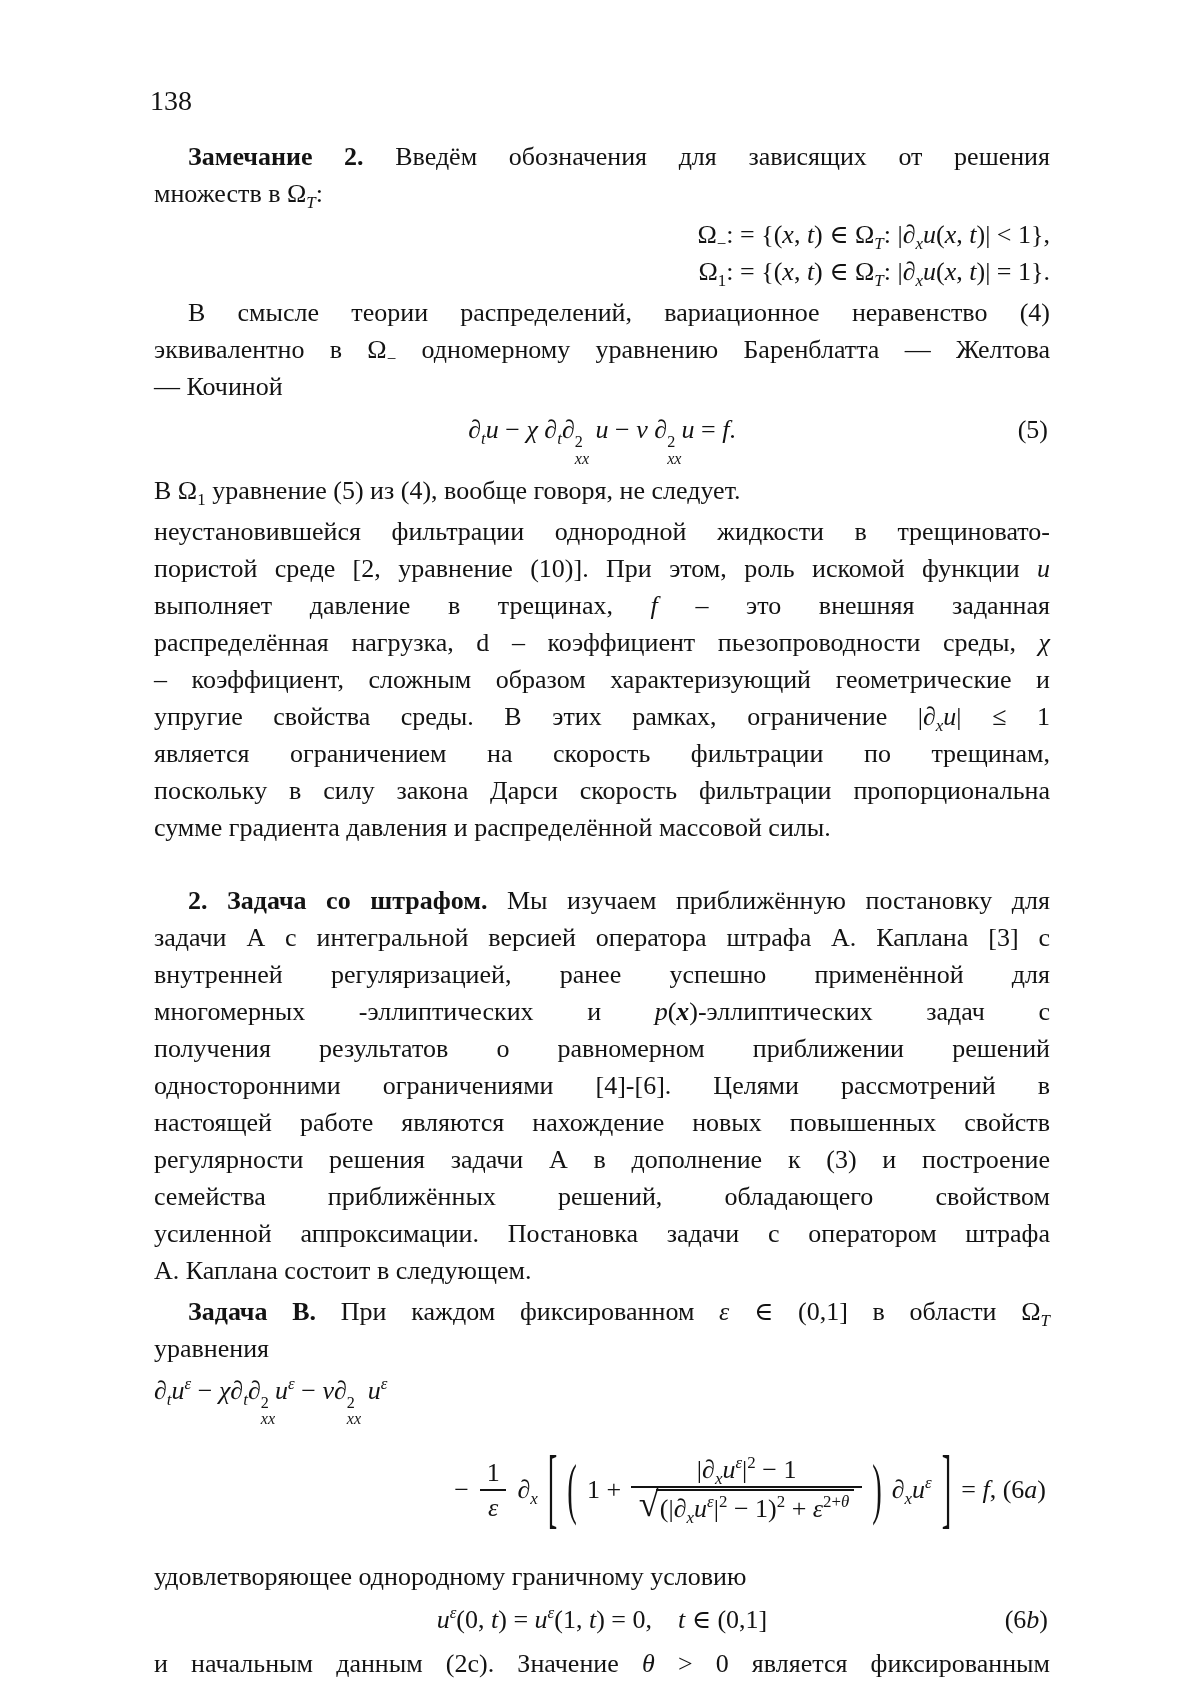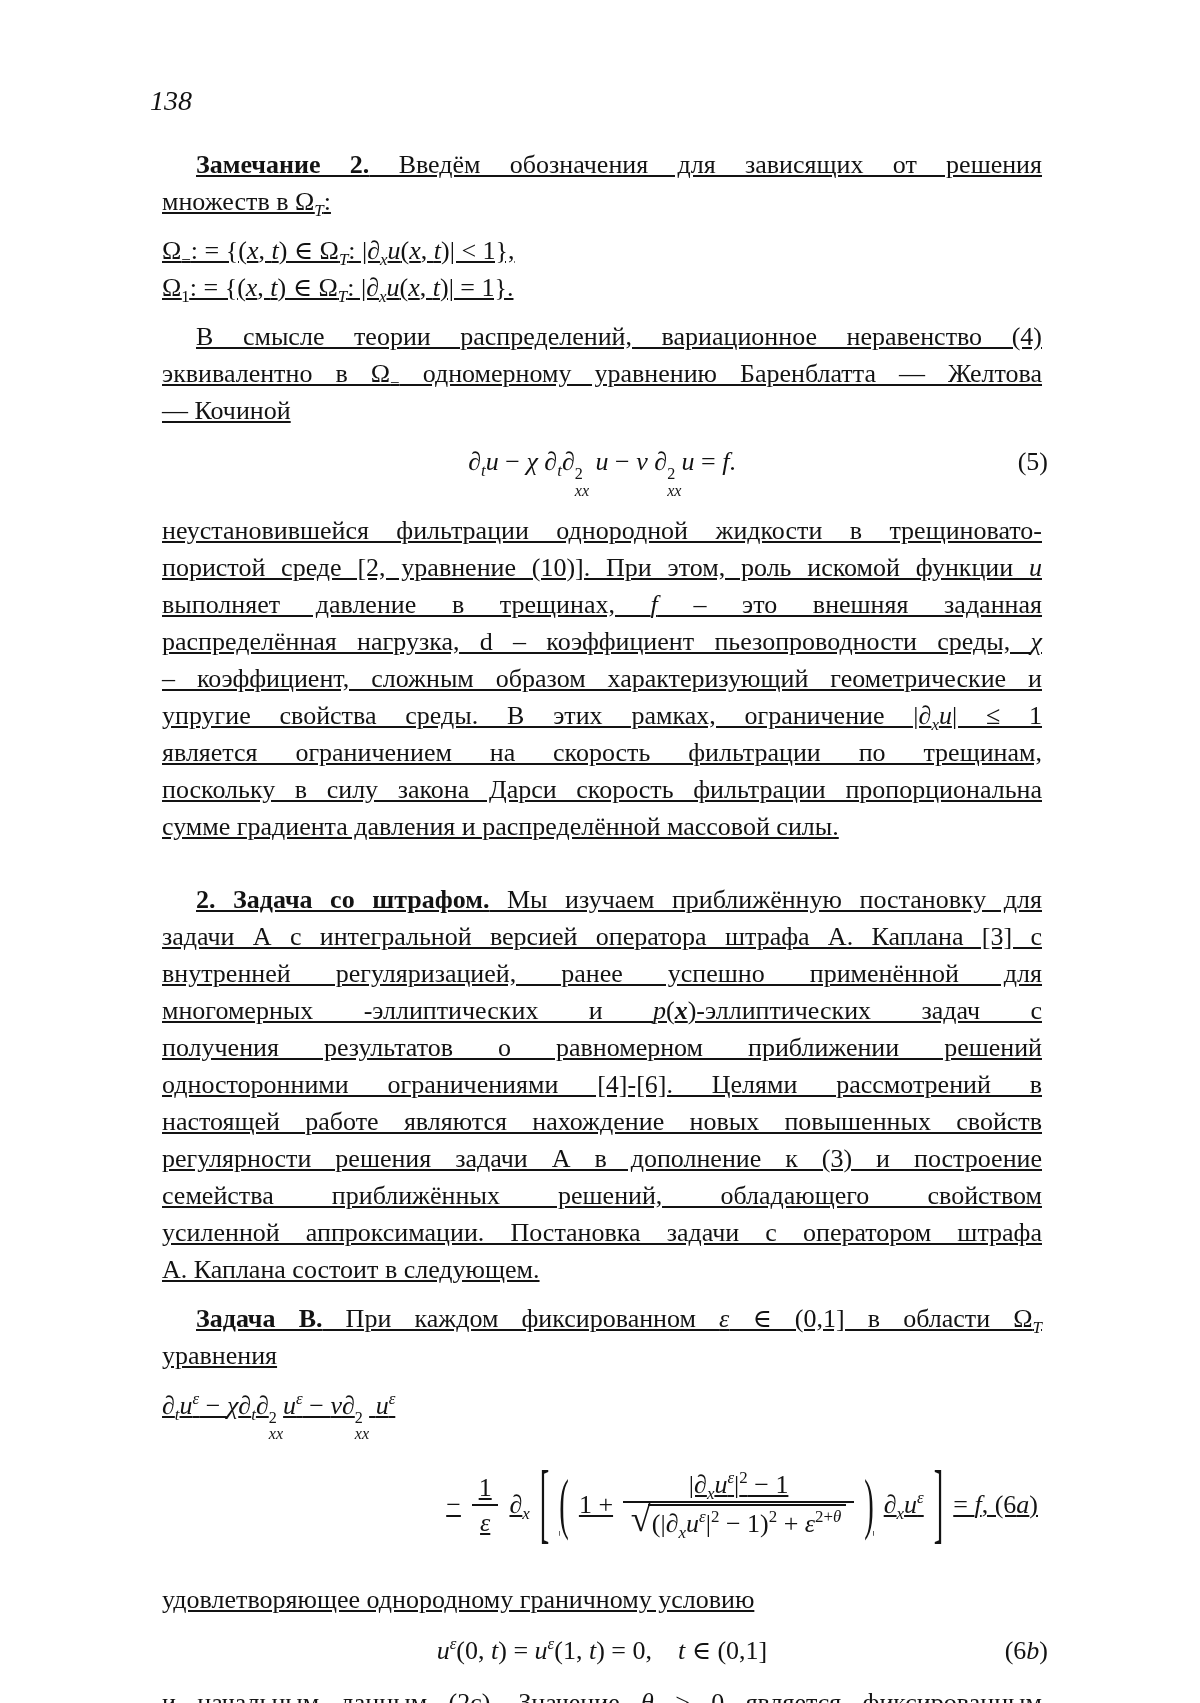--- a/index.html
+++ b/index.html
@@ -4,36 +4,36 @@
 <style>
   html,body{margin:0;padding:0;}
   body{
     width:1200px;height:1703px;
     background:#ffffff;color:#131313;
     font-family:"Liberation Serif","DejaVu Serif",serif;
     font-size:26px;
     overflow:hidden;
   }
   .page{padding:84px 146px 0 150px;}
-  .pgnum{font-size:28px;line-height:34px;margin-bottom:28px;font-style:italic;}
-  .para{margin:12px;text-decoration:underline;}
+  .pgnum{font-size:28px;line-height:34px;margin-bottom:20px;}
+  .para{margin:4px;}
   .line{line-height:37px;text-align:justify;text-align-last:justify;}
   .line.last{text-align:right;text-align-last:left;}
   .line.plain{text-align:left;text-align-last:left;}
   .indent{text-indent:34px;}
   .gap-above{margin-top:36px;}
   sup,sub{font-size:0.65em;line-height:0;}
   
   .ss{display:inline-flex;flex-direction:column;align-items:flex-start;
       vertical-align:-0.55em;font-size:0.62em;line-height:1.05;}
   .ss>span{display:block;}
   
   .eqrow{position:relative;line-height:42px;text-align:center;margin:1px 4px;}
   .eqrow .eqnum{position:absolute;right:2px;top:0;}
-  .eqset{line-height:37px;text-align:left;}
+  .eqset{line-height:37px;text-align:right;}
   
   .frac{display:inline-flex;flex-direction:column;align-items:center;
         vertical-align:middle;line-height:1.2;text-align:center;}
   .frac>.num{padding:0 0.3em 1px;}
   .frac>.den{border-top:2px solid currentColor;padding:1px 0.3em 0;}
   
   .sqrt{display:inline-flex;align-items:flex-start;}
   .sqrt>.rad{font-size:1.4em;line-height:1;margin-right:-3px;transform:translateY(-3px);}
   .sqrt>.radicand{border-top:2px solid currentColor;padding:2px 5px 0 4px;}
   
@@ -72,20 +72,23 @@
     <span>∂<sub><i>t</i></sub><i>u</i> − <i>χ</i> ∂<sub><i>t</i></sub>∂<span class="ss">
           <span>2</span>
           <span><i>xx</i></span>
         </span> <i>u</i>  − <i>ν</i> ∂<span class="ss">
           <span>2</span>
           <span><i>xx</i></span>
         </span><i>u</i> = <i>f</i>.</span>
     <span class="eqnum">(5)</span>
   </div>
 
+  <div class="para">
+    <div class="line plain">В Ω<sub>1</sub> уравнение (5) из (4), вообще говоря, не следует.</div>
+  </div>
 
   <div class="para">
     <div class="line">неустановившейся фильтрации однородной жидкости в трещиновато-</div>
     <div class="line">пористой среде [2, уравнение (10)]. При этом, роль искомой функции <i>u</i></div>
     <div class="line">выполняет давление в трещинах, <i>f</i> – это внешняя заданная</div>
     <div class="line">распределённая нагрузка, d – коэффициент пьезопроводности среды, <i>χ</i></div>
     <div class="line">– коэффициент, сложным образом характеризующий геометрические и</div>
     <div class="line">упругие свойства среды. В этих рамках, ограничение  |∂<sub><i>x</i></sub><i>u</i>| ≤ 1</div>
     <div class="line">является ограничением на скорость фильтрации по трещинам,</div>
     <div class="line">поскольку в силу закона Дарси скорость фильтрации пропорциональна</div>

